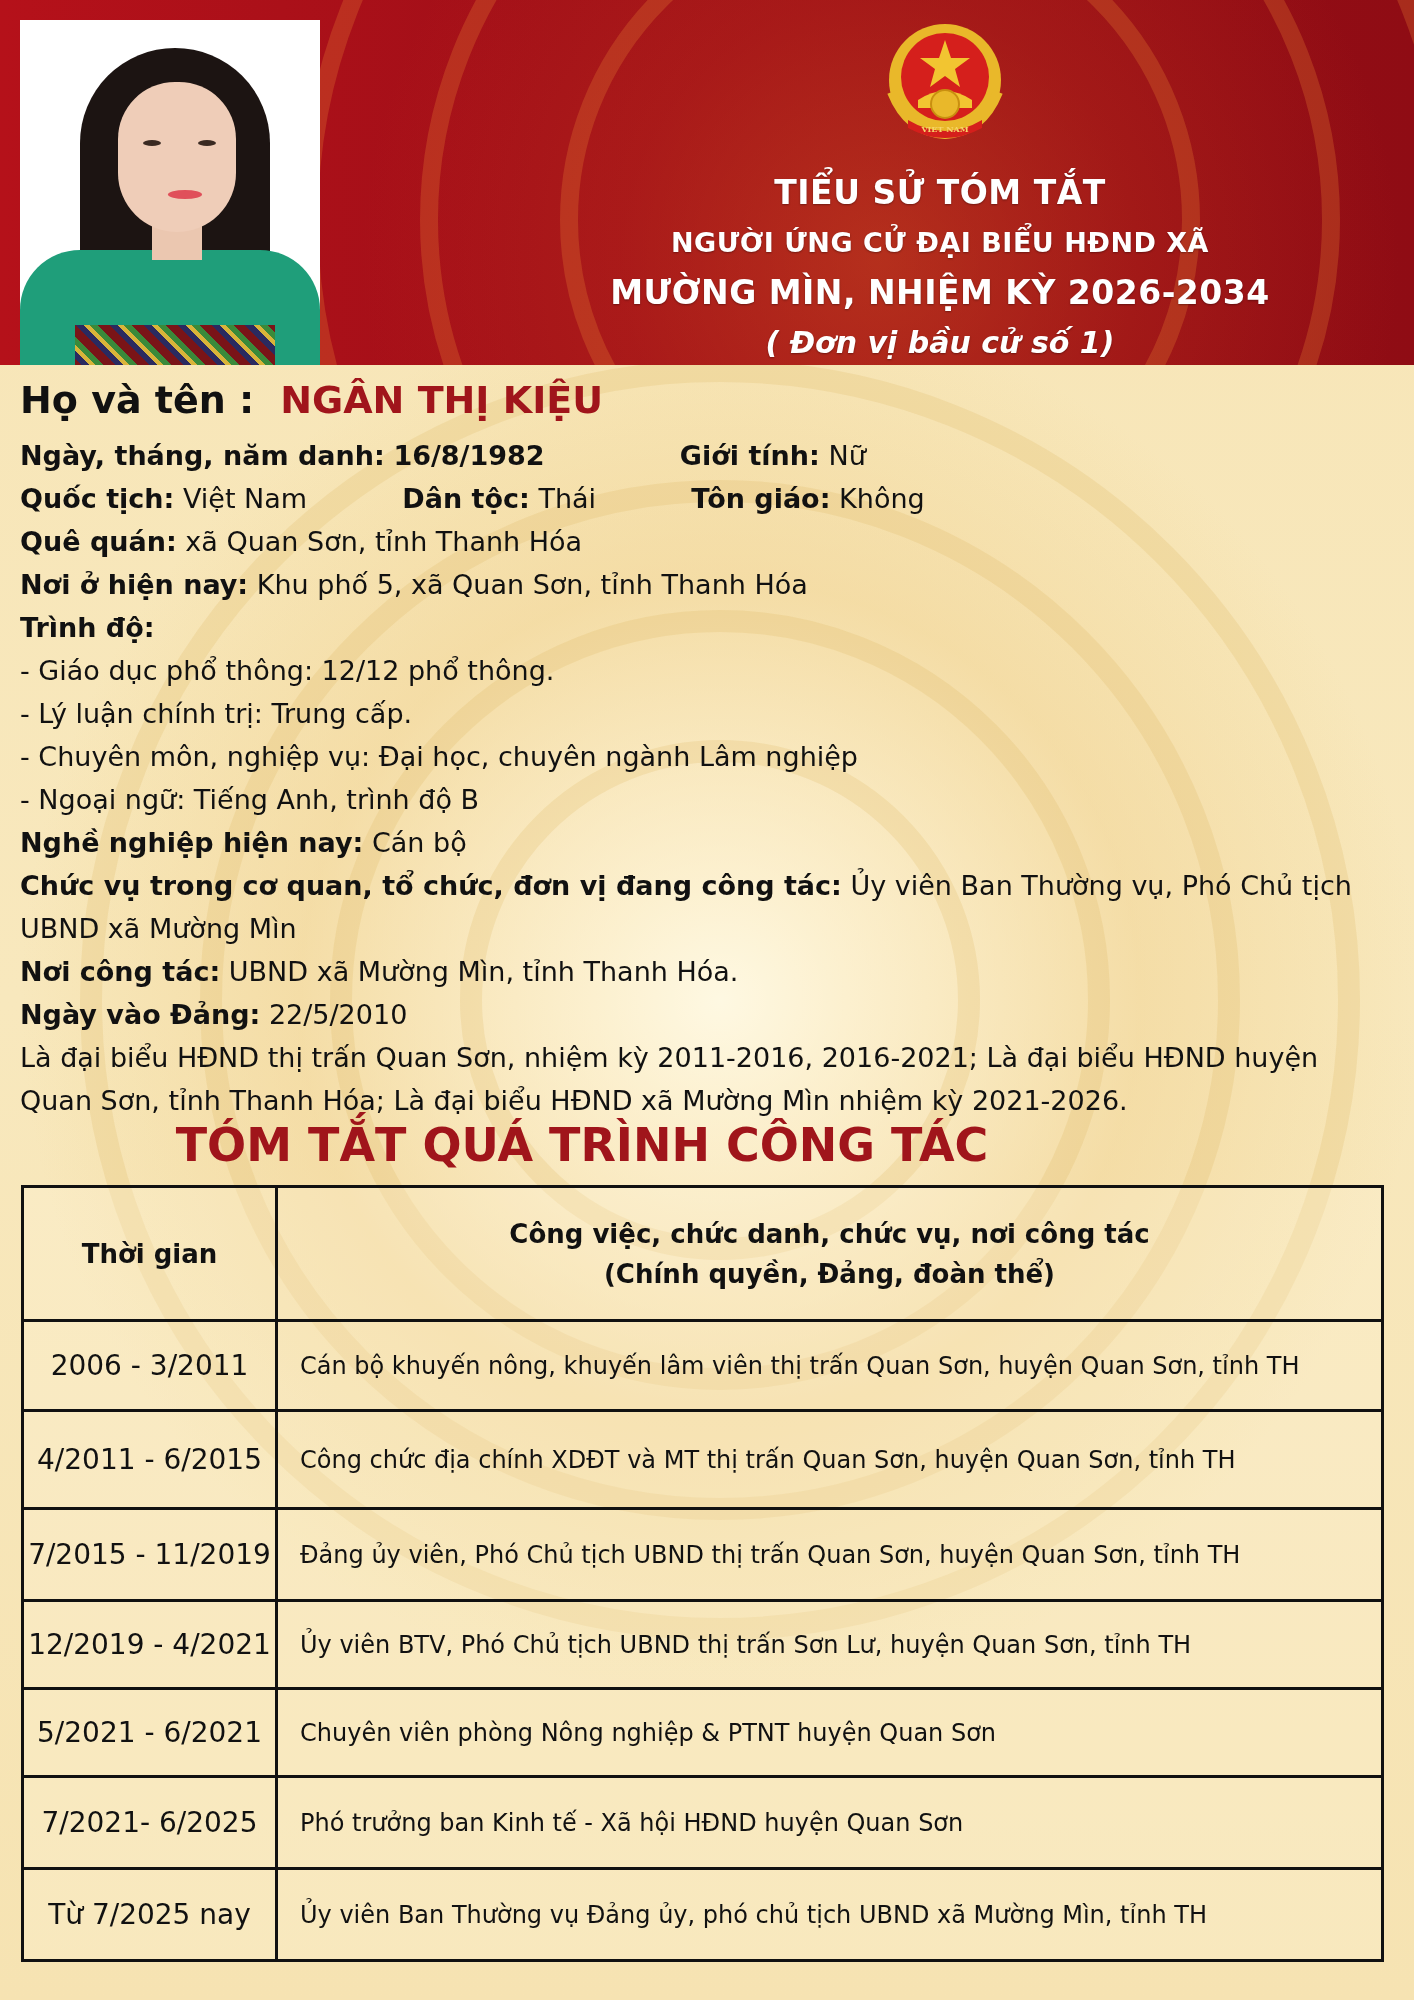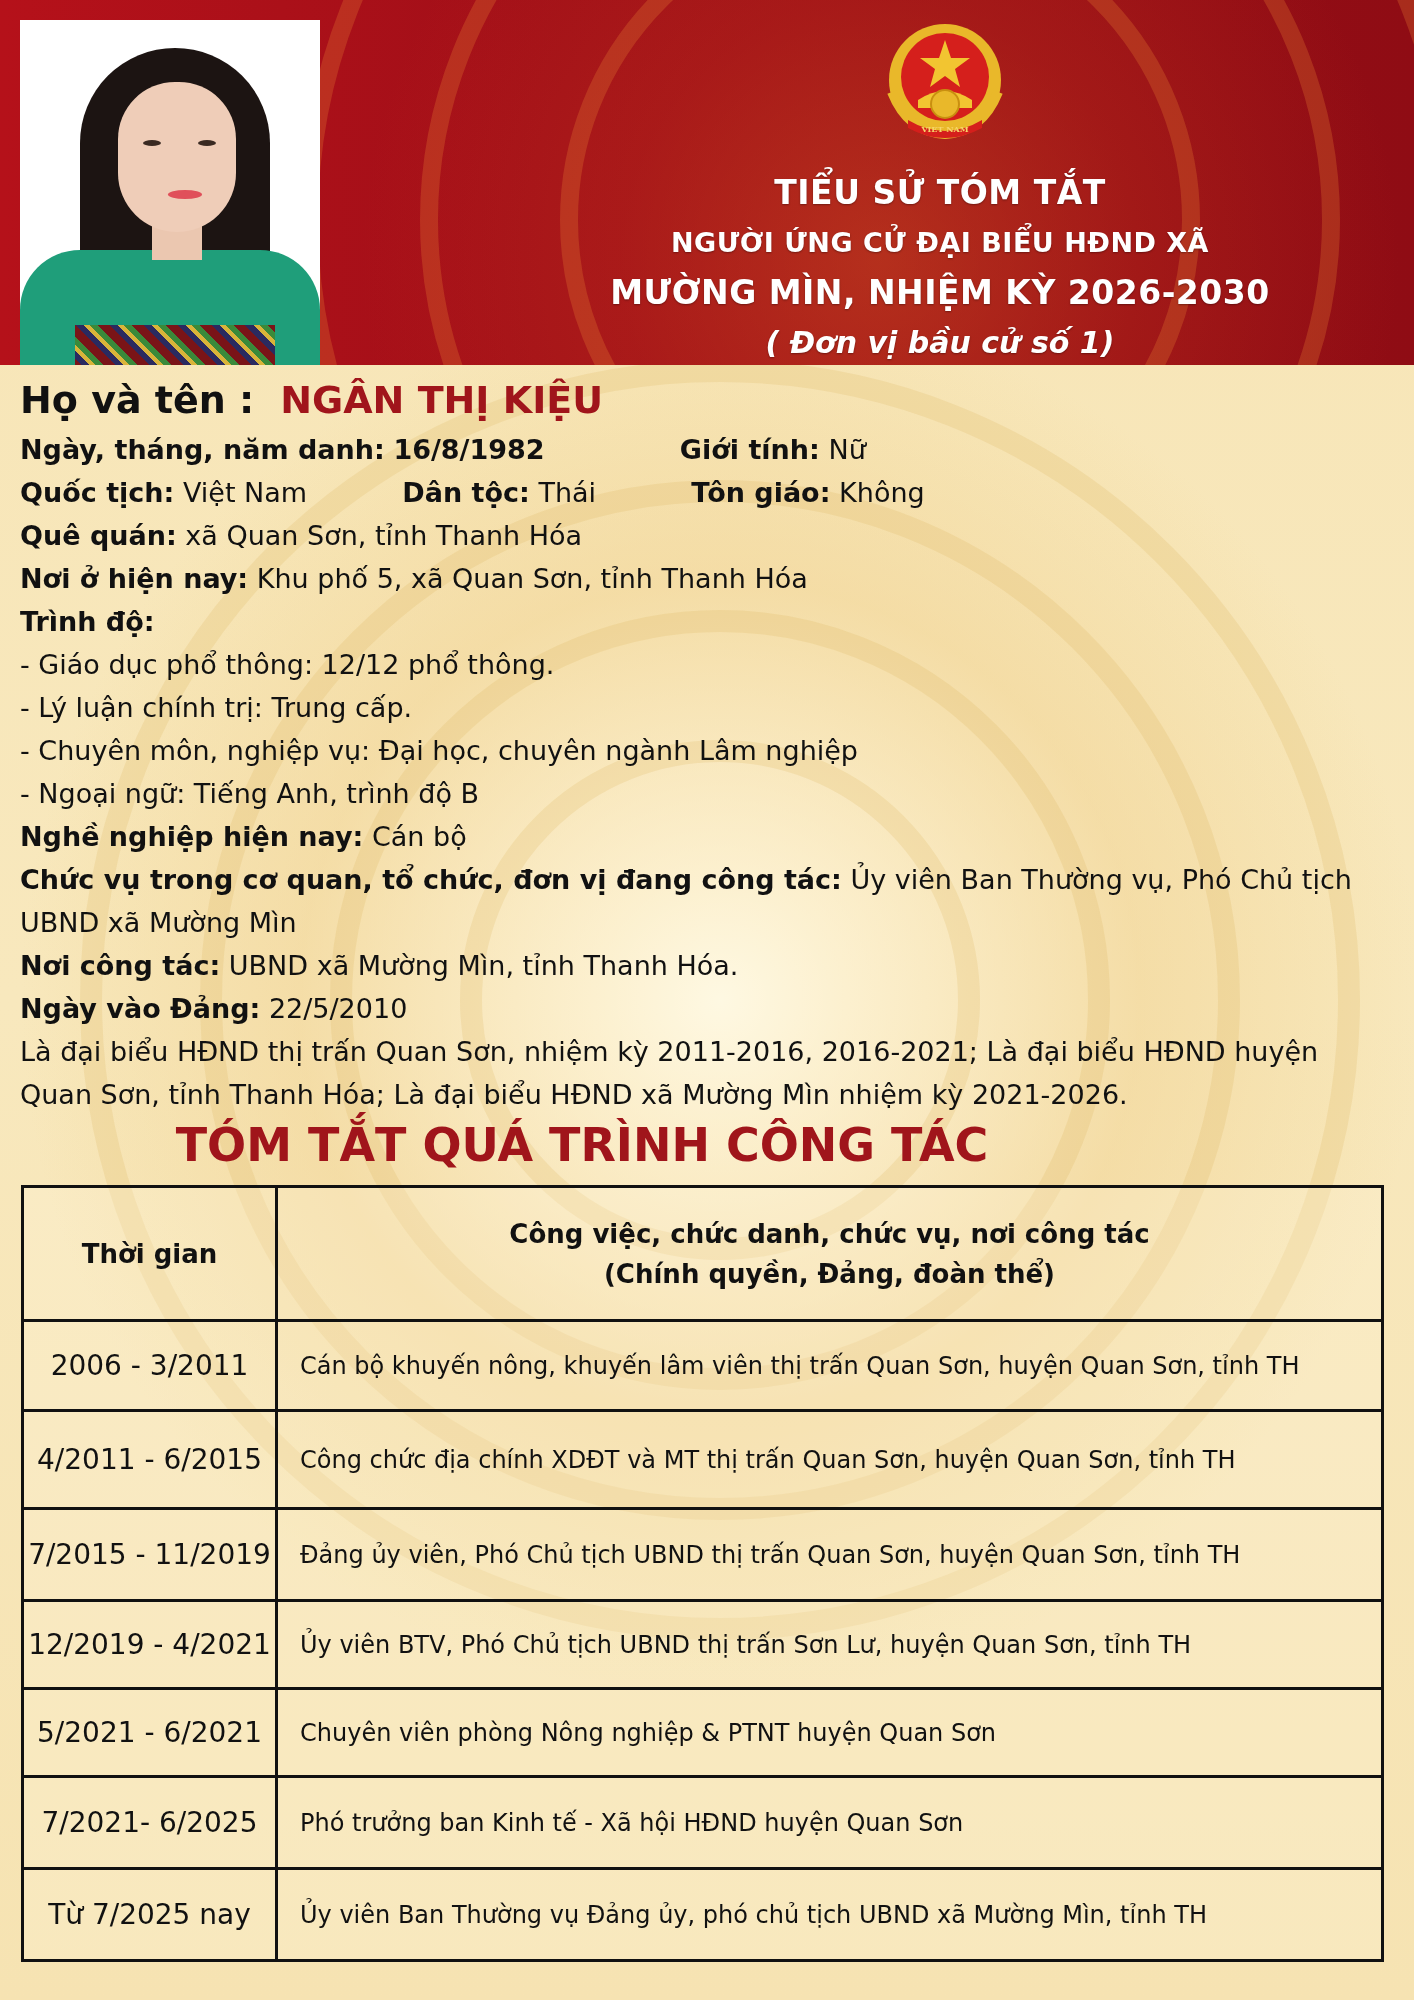--- a/index.html
+++ b/index.html
@@ -75,21 +75,21 @@
   .title-block .t2 { font-size: 27px; line-height: 50px; letter-spacing: 0.5px; }
   .title-block .t3 { font-size: 33px; line-height: 50px; letter-spacing: 0.5px; }
   .title-block .t4 { font-size: 30px; line-height: 50px; font-style: italic; }
 
   
   .info {
     position: absolute; left: 20px; top: 372px; width: 1380px;
     font-family: "DejaVu Sans", sans-serif;
     font-size: 27px; line-height: 43px;
   }
-  .name-row { font-size: 38px; line-height: 56px; font-weight: bold; margin-bottom: 0; }
+  .name-row { font-size: 38px; line-height: 56px; font-weight: bold; margin-bottom: 6px; }
   .name-row .lbl { color: #111; }
   .name-row .val { color: #a0151b; margin-left: 26px; }
   .line { white-space: nowrap; }
   .b { font-weight: bold; }
   .inline-gap { display: inline-block; }
   .wrap { white-space: normal; }
 
   .section-title {
     position: absolute; left: 0; top: 1113px; width: 1164px;
     text-align: center; color: #a0151b; font-weight: bold;
@@ -149,21 +149,21 @@
       <path d="M40 78 Q67 60 94 78 L94 86 L40 86 Z" fill="#f2c531"></path>
       <circle cx="67" cy="82" r="14" fill="#e9b82a" stroke="#c98f10" stroke-width="2"></circle>
       <path d="M14 70 Q30 110 67 112 Q104 110 120 70" fill="none" stroke="#e9b82a" stroke-width="10"></path>
       <path d="M30 98 Q67 120 104 98 L104 106 Q67 126 30 106 Z" fill="#d51f1c"></path>
       <text x="67" y="110" font-size="8" text-anchor="middle" fill="#f6d56a" font-family="DejaVu Serif, serif" font-weight="bold">VIET NAM</text>
     </svg>
 
     <div class="title-block">
       <div class="t1">TIỂU SỬ TÓM TẮT</div>
       <div class="t2">NGƯỜI ỨNG CỬ ĐẠI BIỂU HĐND XÃ</div>
-      <div class="t3">MƯỜNG MÌN, NHIỆM KỲ 2026-2030</div>
+      <div class="t3">MƯỜNG MÌN, NHIỆM KỲ 2026-2034</div>
       <div class="t4">( Đơn vị bầu cử số 1)</div>
     </div>
   </div>
 
   <div class="info">
     <div class="name-row line">
       <span class="lbl">Họ và tên :</span><span class="val">NGÂN THỊ KIỆU</span>
     </div>
 
     <div class="line">

